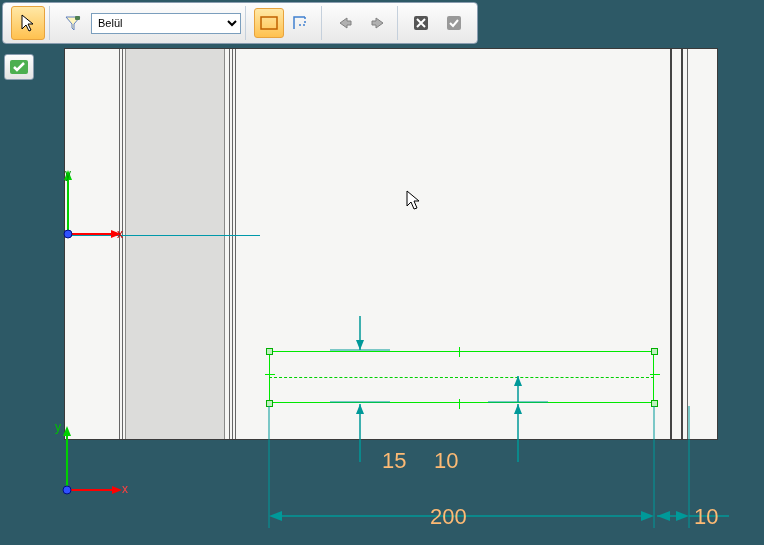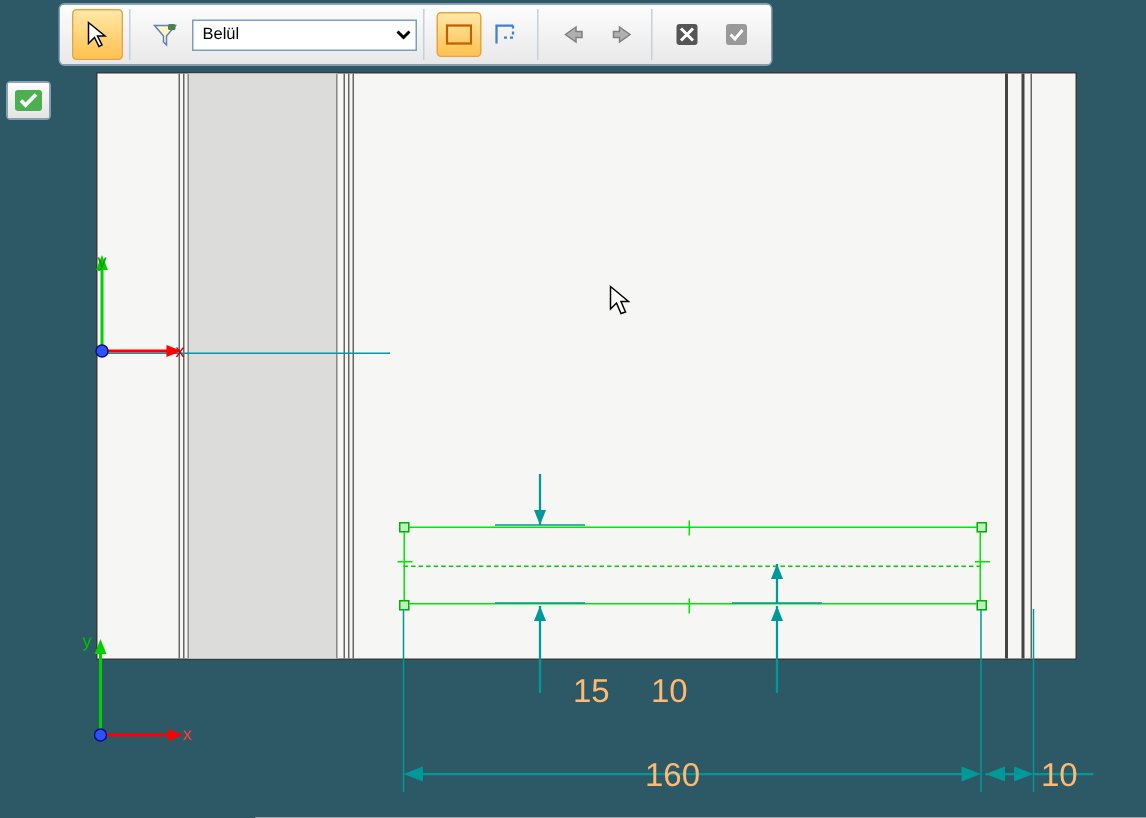--- a/index.html
+++ b/index.html
@@ -15,21 +15,20 @@
     position: absolute;
     top: 2px; left: 2px;
     height: 42px;
     background: linear-gradient(#fdfdfd, #e8e8e8);
     border: 1px solid #8a9db0;
     border-radius: 4px;
     display: flex;
     align-items: center;
     padding: 2px 4px;
     gap: 4px;
-    margin-left: 37px;
   }
   .tb-group {
     display: flex;
     align-items: center;
     height: 34px;
     padding: 0 4px;
     border-right: 1px solid #c5d0dc;
     gap: 3px;
   }
   .tb-group:last-child { border-right: none; }
@@ -255,14 +254,14 @@
 
   <line x1="625" y1="358" x2="625" y2="480" stroke="#009999" stroke-width="1"></line>
   <line x1="593" y1="468" x2="622" y2="468" stroke="#009999" stroke-width="1.5"></line>
   <polygon points="590,468 603,463 603,473" fill="#009999" transform="translate(3,0)"></polygon>
   <polygon points="625,468 612,463 612,473" fill="#009999"></polygon>
   <line x1="625" y1="468" x2="665" y2="468" stroke="#009999" stroke-width="1.5"></line>
 </svg>
 
 <span class="dim-text" style="left:382px;top:448px">15</span>
 <span class="dim-text" style="left:434px;top:448px">10</span>
-<span class="dim-text" style="left:430px;top:504px">160</span>
+<span class="dim-text" style="left:430px;top:504px">200</span>
 <span class="dim-text" style="left:694px;top:504px">10</span>
 
 </body></html>

